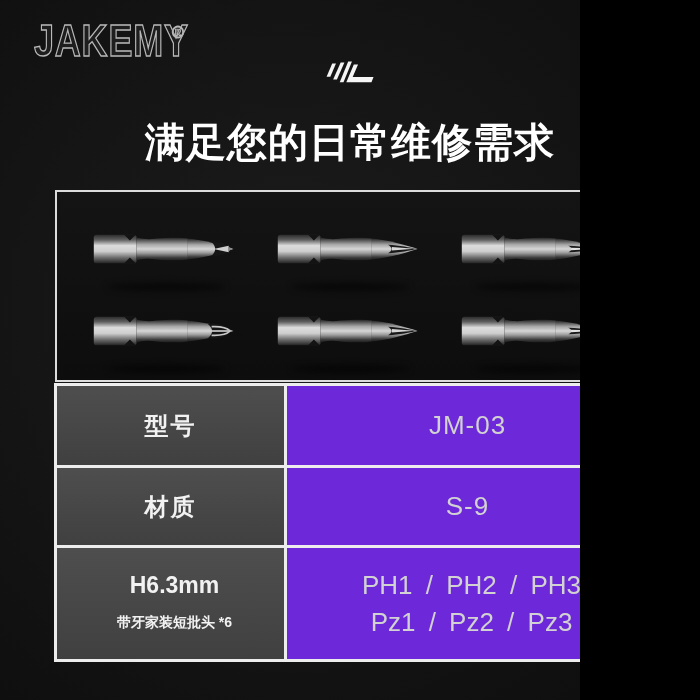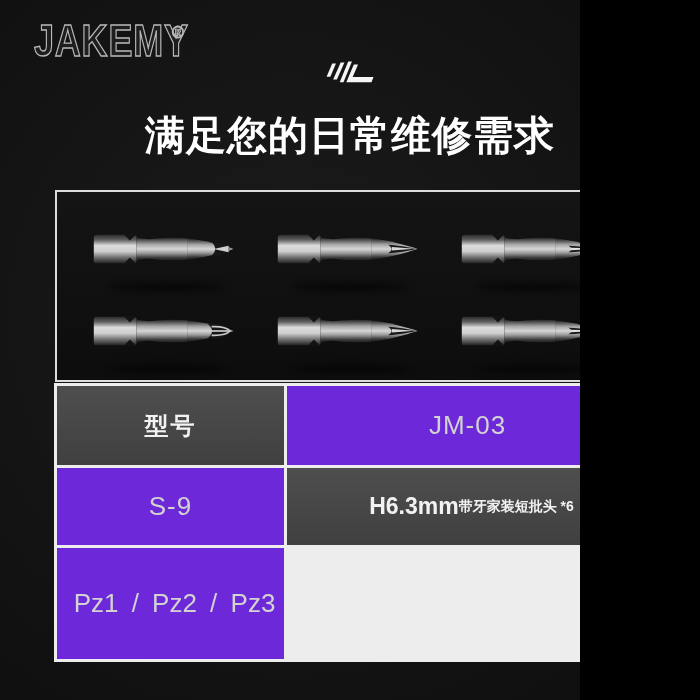--- a/index.html
+++ b/index.html
@@ -17,21 +17,21 @@
     -webkit-text-stroke:1.4px #b9b9b9;
     transform:scaleX(0.8);transform-origin:0 50%;
   }
   .reg-mark{
     position:absolute;left:172px;top:24px;font-size:16px;font-weight:bold;
     color:#1e1e1e;-webkit-text-stroke:0.9px #b9b9b9;
   }
   .speed-mark{position:absolute;left:320px;top:55px;width:62px;height:32px;}
   
   .title{
-    position:absolute;left:0;top:108px;width:700px;margin:0;
+    position:absolute;left:0;top:115px;width:700px;margin:0;
     text-align:center;font-size:40px;font-weight:bold;color:#ffffff;
     letter-spacing:1px;
   }
   
   .panel{
     position:absolute;left:55px;top:190px;width:586px;height:188px;
     border:2px solid #dcdcdc;
     background:linear-gradient(180deg,#141414,#0d0d0d);
   }
   .bits-grid{
@@ -51,21 +51,21 @@
     box-sizing:border-box;background:#ededed;
     display:grid;grid-template-columns:227px 1fr;
     grid-template-rows:79px 77px 111px;gap:3px;padding:3px;
   }
   .cell{display:flex;align-items:center;justify-content:center;text-align:right;}
   .cell-label{
     background:linear-gradient(180deg,#4e4e4e,#404040);
     color:#f2f2f2;font-weight:bold;font-size:24px;letter-spacing:2px;
   }
   .cell-value{background:#6d28d9;color:#d2d2d2;font-size:26px;letter-spacing:1px;}
-  .multiline{line-height:37px;letter-spacing:0;padding-left:8px;}
+  .multiline{flex-direction:column;line-height:37px;letter-spacing:0;padding-left:8px;}
   .label-line-1{font-size:23px;}
   .label-line-2{font-size:14px;}
   .value-line{word-spacing:6px;}
   .hidden-defs{position:absolute;width:0;height:0;}
 </style>
 </head>
 <body>
 
 <svg class="hidden-defs" aria-hidden="true">
   <defs>
@@ -170,25 +170,27 @@
       </div>
 
     </div>
   </div>
 
   <div class="spec-table">
 
     <div class="cell cell-label">型号</div>
     <div class="cell cell-value">JM-03</div>
 
+    <div class="cell cell-label">材质</div>
     <div class="cell cell-value">S-9</div>
 
     <div class="cell cell-label multiline">
       <span class="label-line-1">H6.3mm</span>
       <span class="label-line-2">带牙家装短批头 *6</span>
     </div>
     <div class="cell cell-value multiline">
+      <span class="value-line">PH1 / PH2 / PH3</span>
       <span class="value-line">Pz1 / Pz2 / Pz3</span>
     </div>
 
   </div>
 
 </div>
 
 </body></html>

